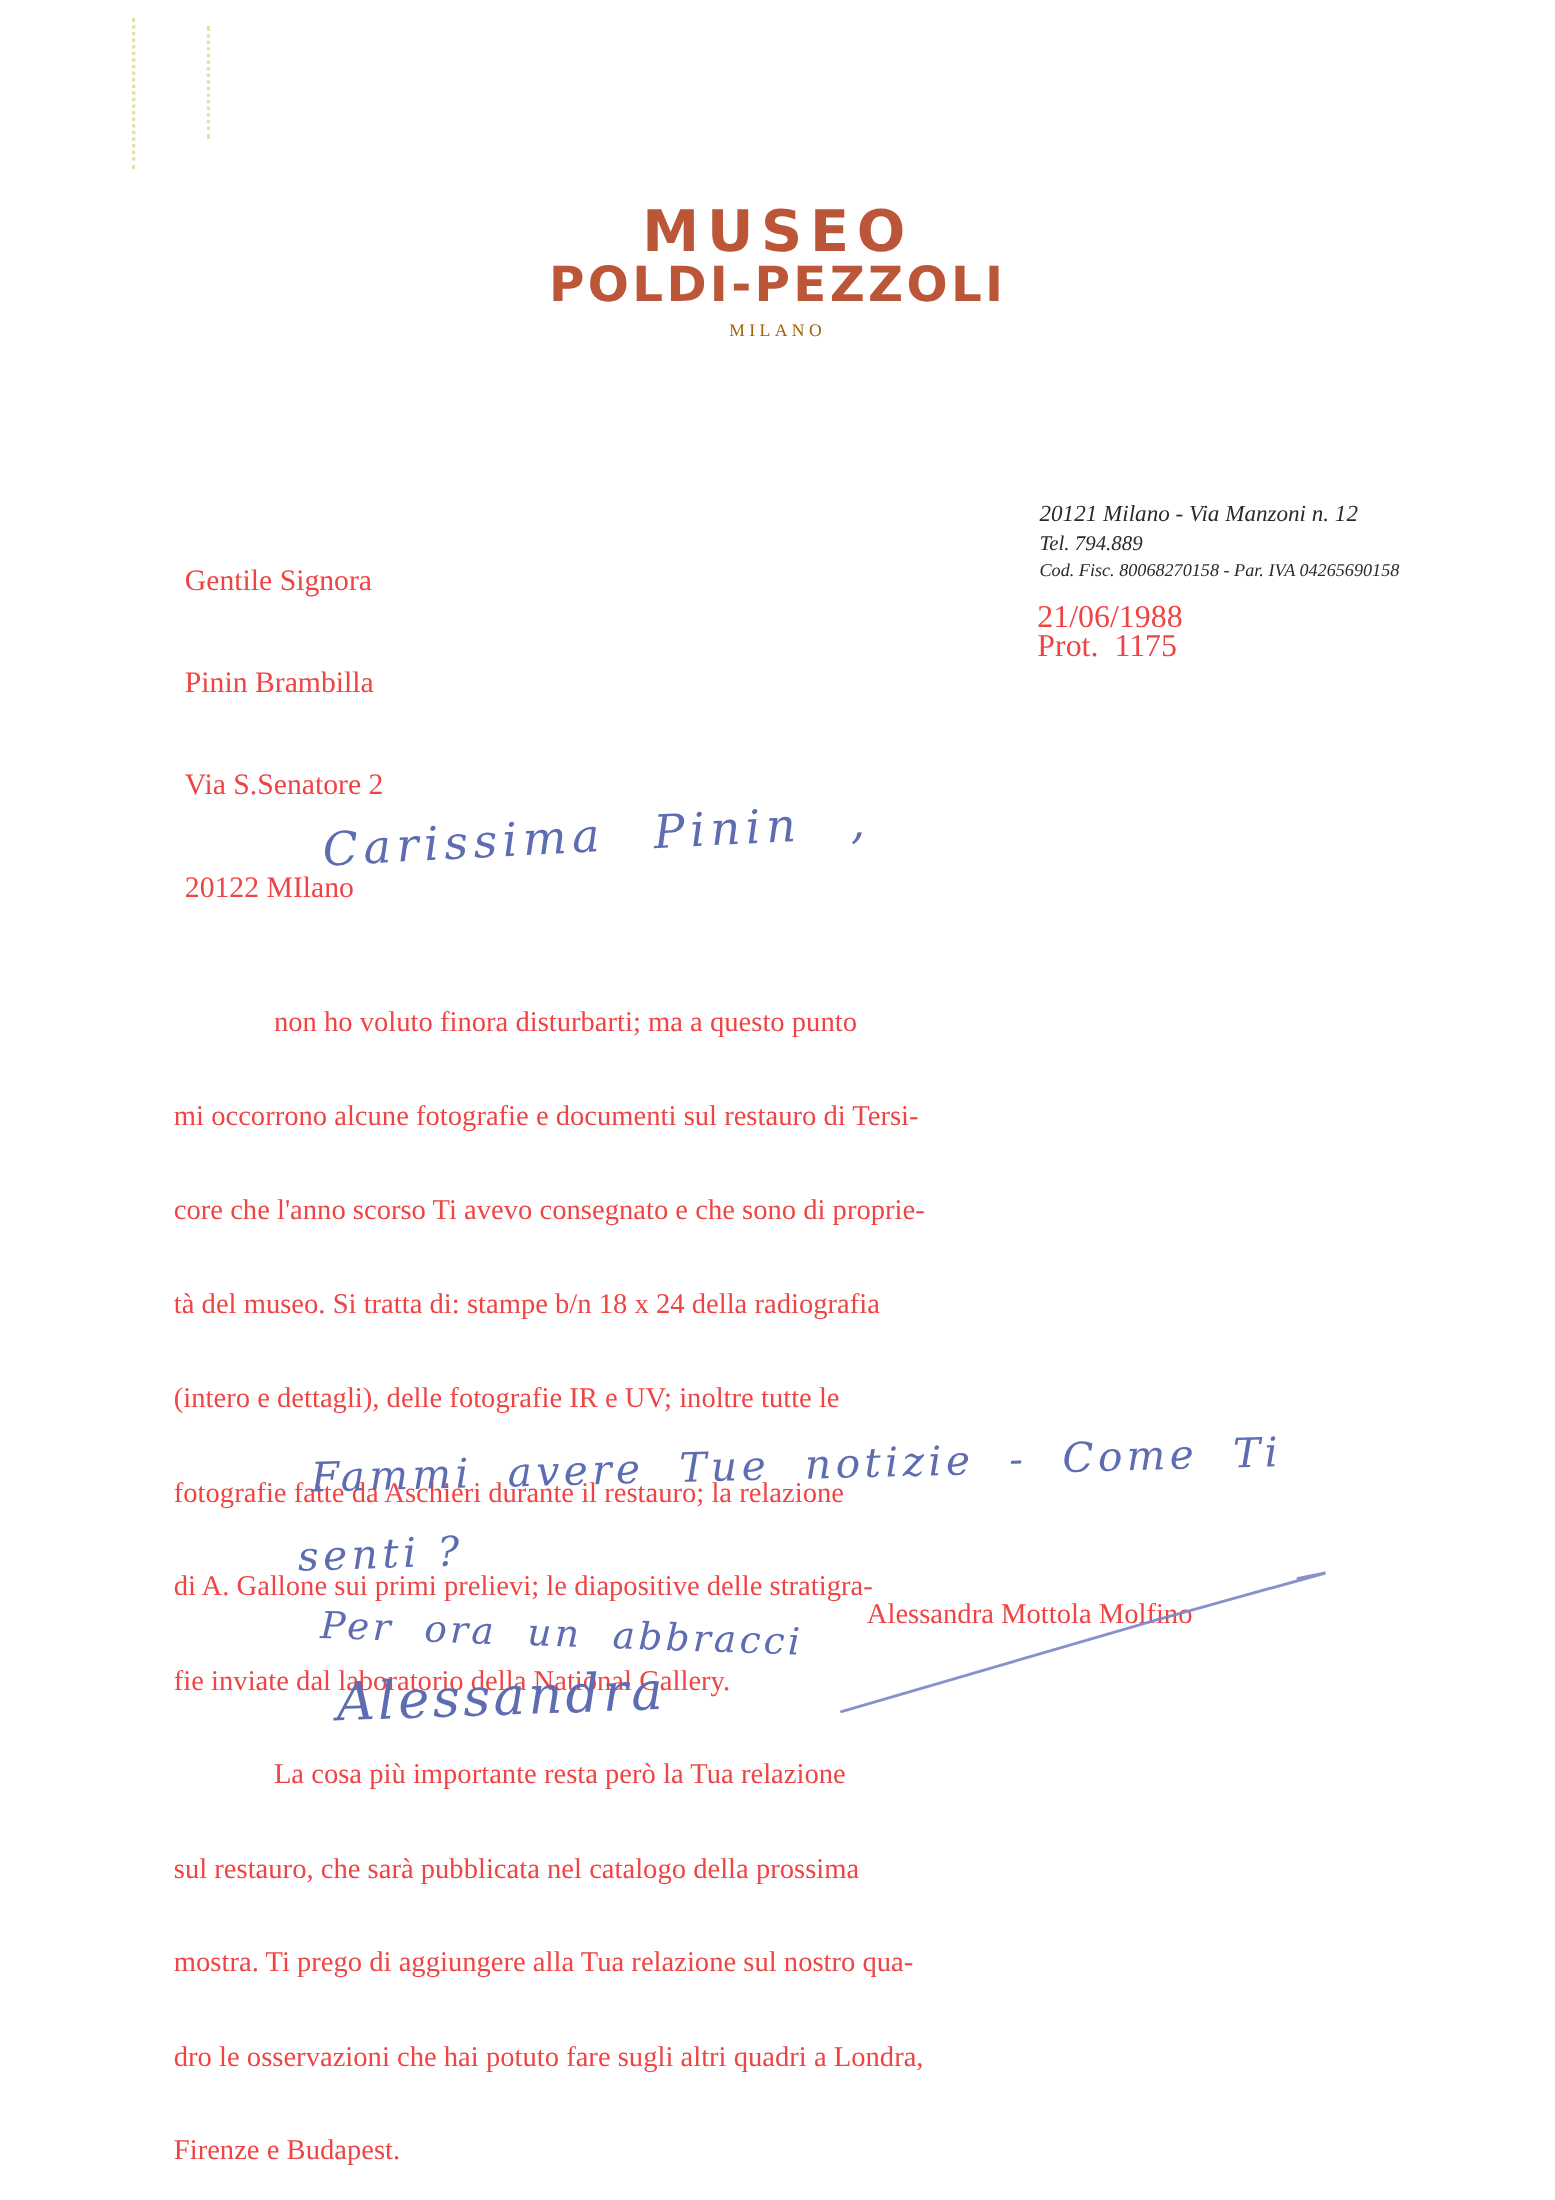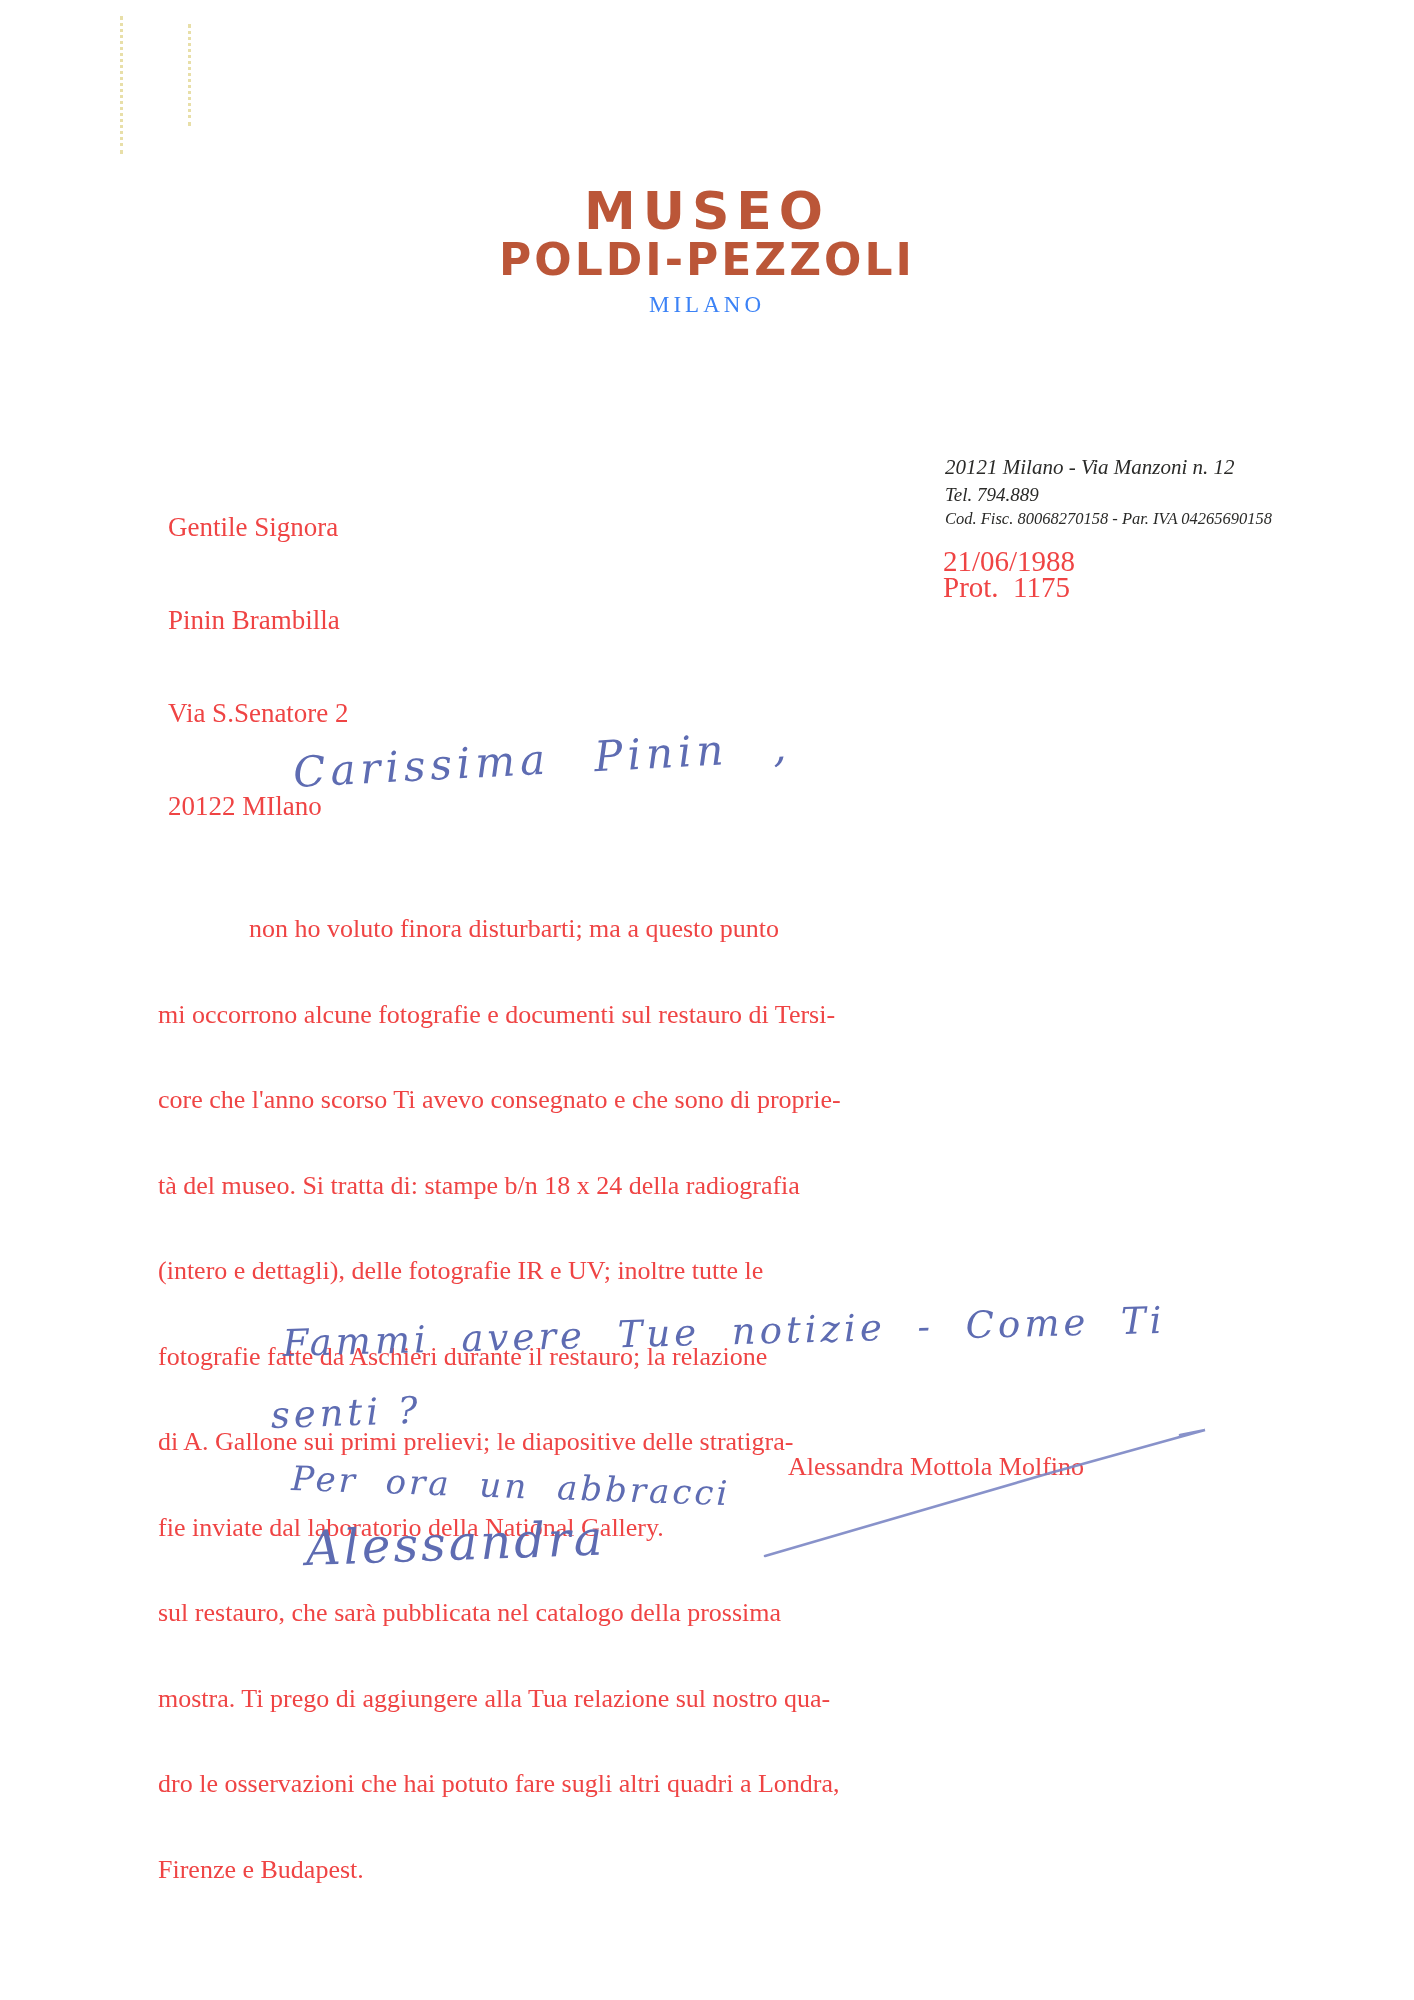--- a/index.html
+++ b/index.html
@@ -17,21 +17,21 @@
   .logo-line1{
     font-family:"DejaVu Sans", sans-serif;font-weight:bold;
     font-size:52px;line-height:50px;letter-spacing:7px;
   }
   .logo-line2{
     font-family:"DejaVu Sans", sans-serif;font-weight:bold;
     font-size:44px;line-height:48px;letter-spacing:3px;
   }
   .logo-city{
     font-family:"Liberation Serif", serif;
-    font-size:23px;letter-spacing:4px;color:#3b82f6;margin-top:8px;
+    font-size:16px;letter-spacing:4px;color:#a16207;margin-top:8px;
   }
   
   .tw{
     position:absolute;
     font-family:Liberation Serif, serif;
     color:#ef4444;white-space:pre;
   }
   .recipient{left:168px;top:450px;font-size:27px;line-height:31px;}
   .dateline{left:943px;top:545px;font-size:29px;}
   .protline{left:943px;top:571px;font-size:29px;}
@@ -89,20 +89,21 @@
 
   <div class="tw body-text">
     <div>              non ho voluto finora disturbarti; ma a questo punto</div>
     <div>mi occorrono alcune fotografie e documenti sul restauro di Tersi-</div>
     <div>core che l'anno scorso Ti avevo consegnato e che sono di proprie-</div>
     <div>tà del museo. Si tratta di: stampe b/n 18 x 24 della radiografia</div>
     <div>(intero e dettagli), delle fotografie IR e UV; inoltre tutte le</div>
     <div>fotografie fatte da Aschieri durante il restauro; la relazione</div>
     <div>di A. Gallone sui primi prelievi; le diapositive delle stratigra-</div>
     <div>fie inviate dal laboratorio della National Gallery.</div>
+    <div>              La cosa più importante resta però la Tua relazione</div>
     <div>sul restauro, che sarà pubblicata nel catalogo della prossima</div>
     <div>mostra. Ti prego di aggiungere alla Tua relazione sul nostro qua-</div>
     <div>dro le osservazioni che hai potuto fare sugli altri quadri a Londra,</div>
     <div>Firenze e Budapest.</div>
     
     
   </div>
 
   <div class="hand hand-ps1" style="color:#5e6cb2;">Fammi avere Tue notizie - Come Ti</div>
   <div class="hand hand-ps2" style="color:#5e6cb2;">senti ?</div>

